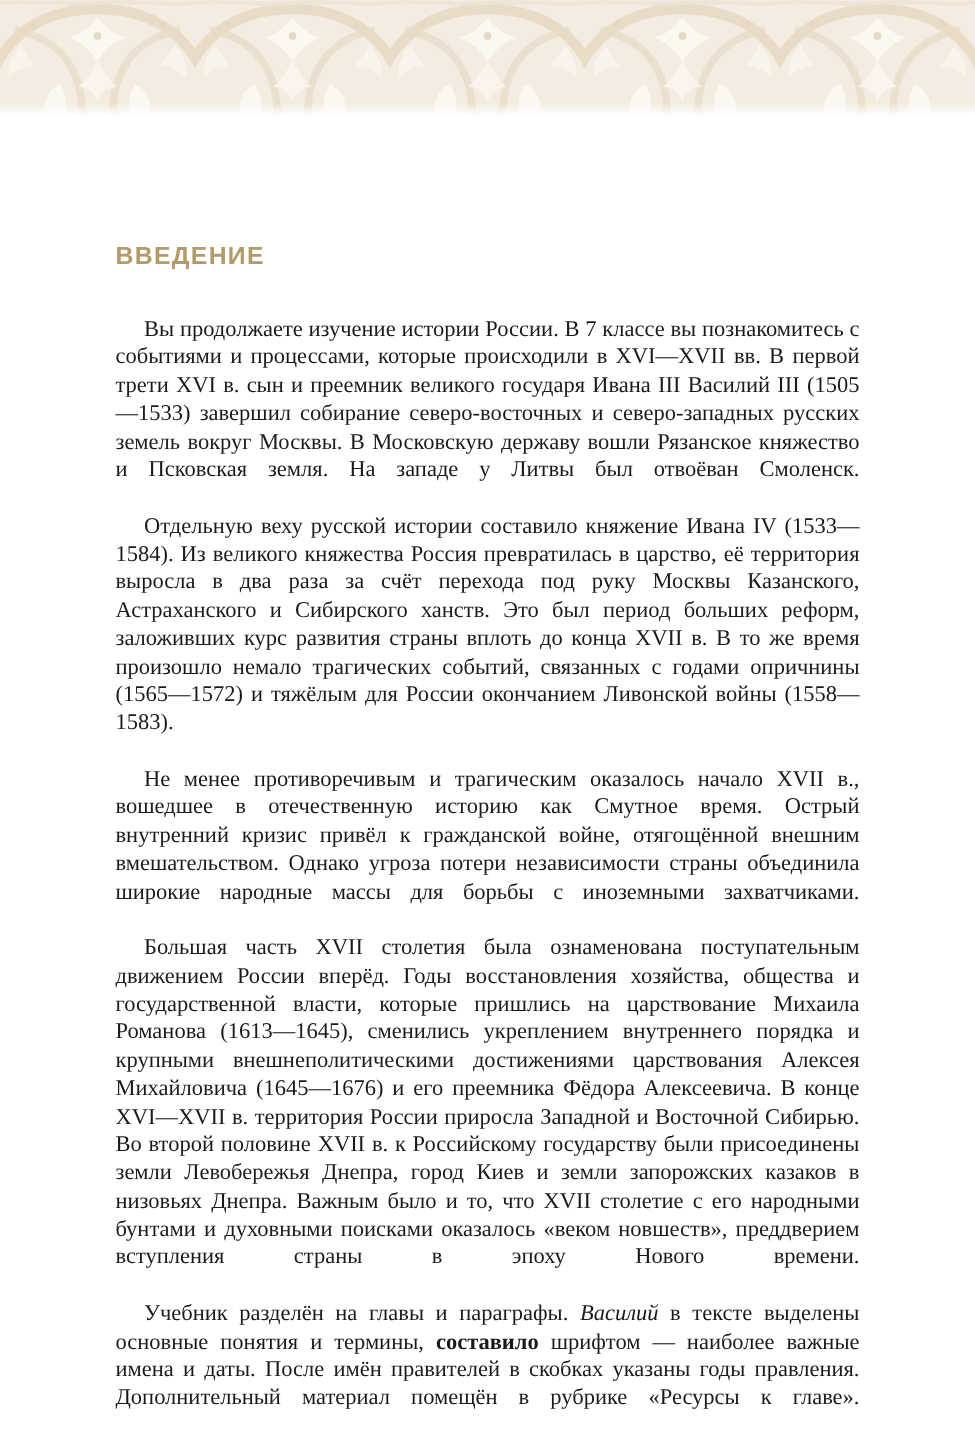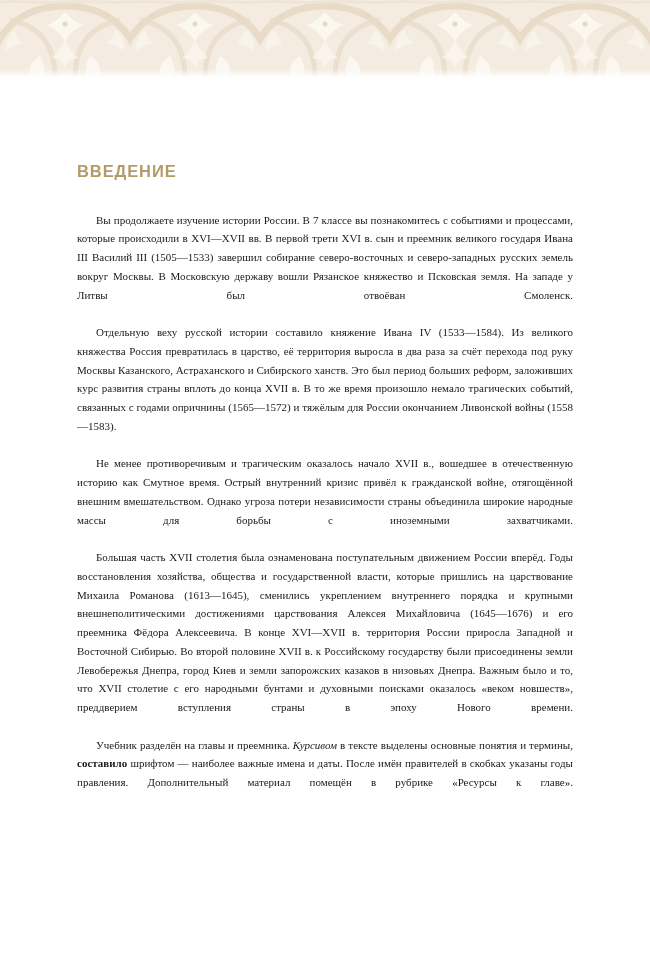--- a/index.html
+++ b/index.html
@@ -61,21 +61,21 @@
     font-weight: bold;
     font-size: 16.5px;
     letter-spacing: 0.9px;
     color: #b39b69;
     margin: 0 0 31px 0;
     line-height: 1;
   }
 
   .body-text p {
     margin: 0;
-    font-size: 11px;
+    font-size: 15px;
     line-height: 18.75px;
     text-align: justify;
     text-justify: inter-word;
     text-indent: 19px;
     hyphens: manual;
     word-spacing: 0.1px;
   }
   
   .body-text p::after {
     content: "";
@@ -127,17 +127,17 @@
 
   <div class="content">
 
     <h1 class="section-title">ВВЕДЕНИЕ</h1>
 
     <div class="body-text">
       <p>Вы продолжаете изучение истории России. В 7 классе вы познакомитесь с событиями и процессами, которые происходили в XVI—XVII вв. В первой трети XVI в. сын и преемник великого государя Ивана III Василий III (1505—1533) завершил собирание северо-восточных и северо-западных русских земель вокруг Москвы. В Московскую державу вошли Рязанское княжество и Псковская земля. На западе у Литвы был отвоёван Смоленск.</p>
       <p>Отдельную веху русской истории составило княжение Ивана IV (1533—1584). Из великого княжества Россия превратилась в царство, её территория выросла в два раза за счёт перехода под руку Москвы Казанского, Астраханского и Сибирского ханств. Это был период больших реформ, заложивших курс развития страны вплоть до конца XVII в. В то же время произошло немало трагических событий, связанных с годами опричнины (1565—1572) и тяжёлым для России окончанием Ливонской войны (1558—1583).</p>
       <p>Не менее противоречивым и трагическим оказалось начало XVII в., вошедшее в отечественную историю как Смутное время. Острый внутренний кризис привёл к гражданской войне, отягощённой внешним вмешательством. Однако угроза потери независимости страны объединила широкие народные массы для борьбы с иноземными захватчиками.</p>
       <p>Большая часть XVII столетия была ознаменована поступательным движением России вперёд. Годы восстановления хозяйства, общества и государственной власти, которые пришлись на царствование Михаила Романова (1613—1645), сменились укреплением внутреннего порядка и крупными внешнеполитическими достижениями царствования Алексея Михайловича (1645—1676) и его преемника Фёдора Алексеевича. В конце XVI—XVII в. территория России приросла Западной и Восточной Сибирью. Во второй половине XVII в. к Российскому государству были присоединены земли Левобережья Днепра, город Киев и земли запорожских казаков в низовьях Днепра. Важным было и то, что XVII столетие с его народными бунтами и духовными поисками оказалось «веком новшеств», преддверием вступления страны в эпоху Нового времени.</p>
-      <p><span>Учебник разделён на главы и преемника. </span><em class="italic-term">Курсивом</em><span> в тексте выделены основные понятия и термины, </span><strong class="bold-term">составило</strong><span> шрифтом — наиболее важные имена и даты. После имён правителей в скобках указаны годы правления. Дополнительный материал помещён в рубрике «Ресурсы к главе».</span></p>
+      <p><span>Учебник разделён на главы и параграфы. </span><em class="italic-term">Василий</em><span> в тексте выделены основные понятия и термины, </span><strong class="bold-term">составило</strong><span> шрифтом — наиболее важные имена и даты. После имён правителей в скобках указаны годы правления. Дополнительный материал помещён в рубрике «Ресурсы к главе».</span></p>
     </div>
 
   </div>
 </div>
 
 </body></html>

